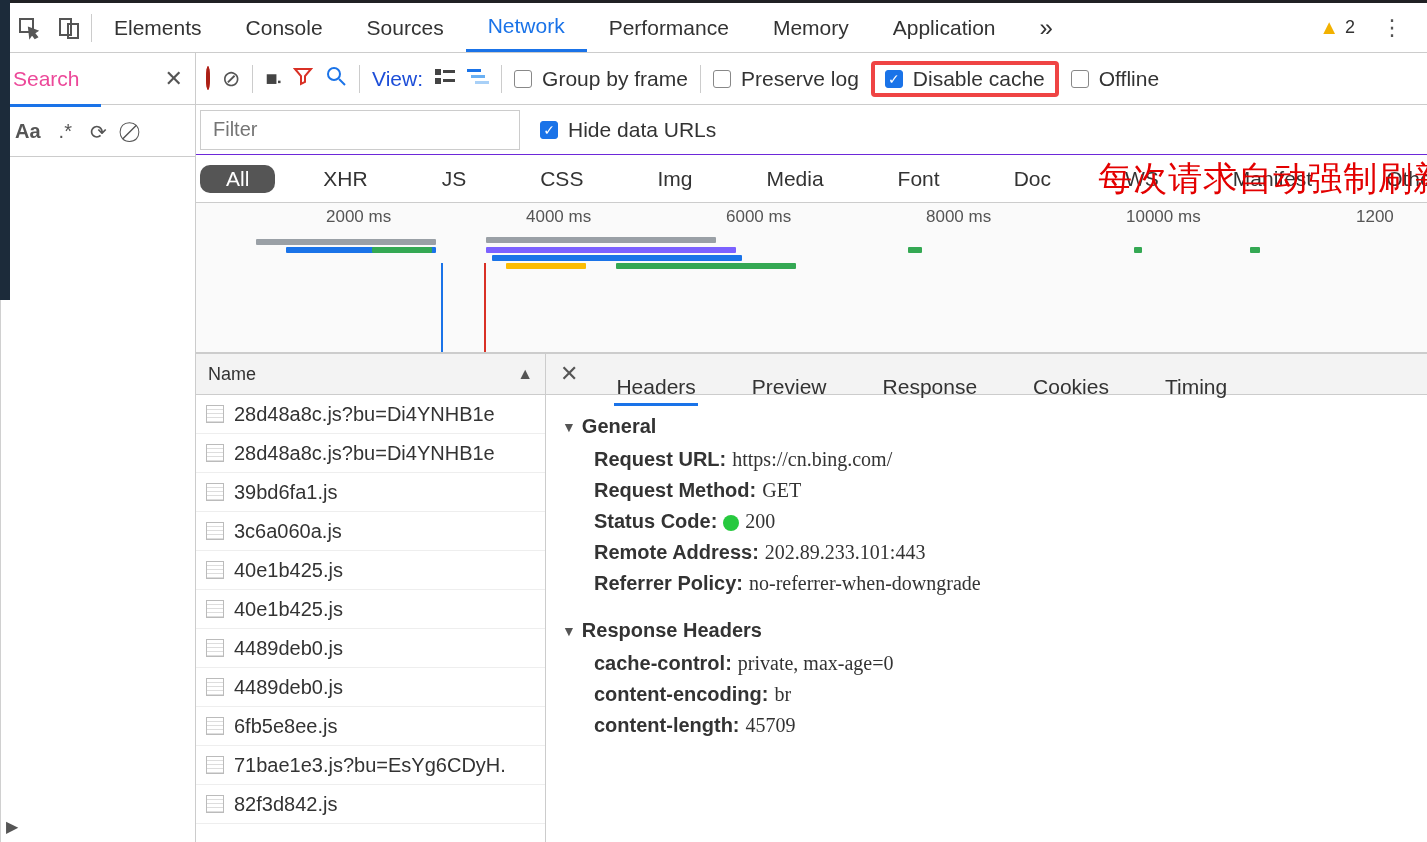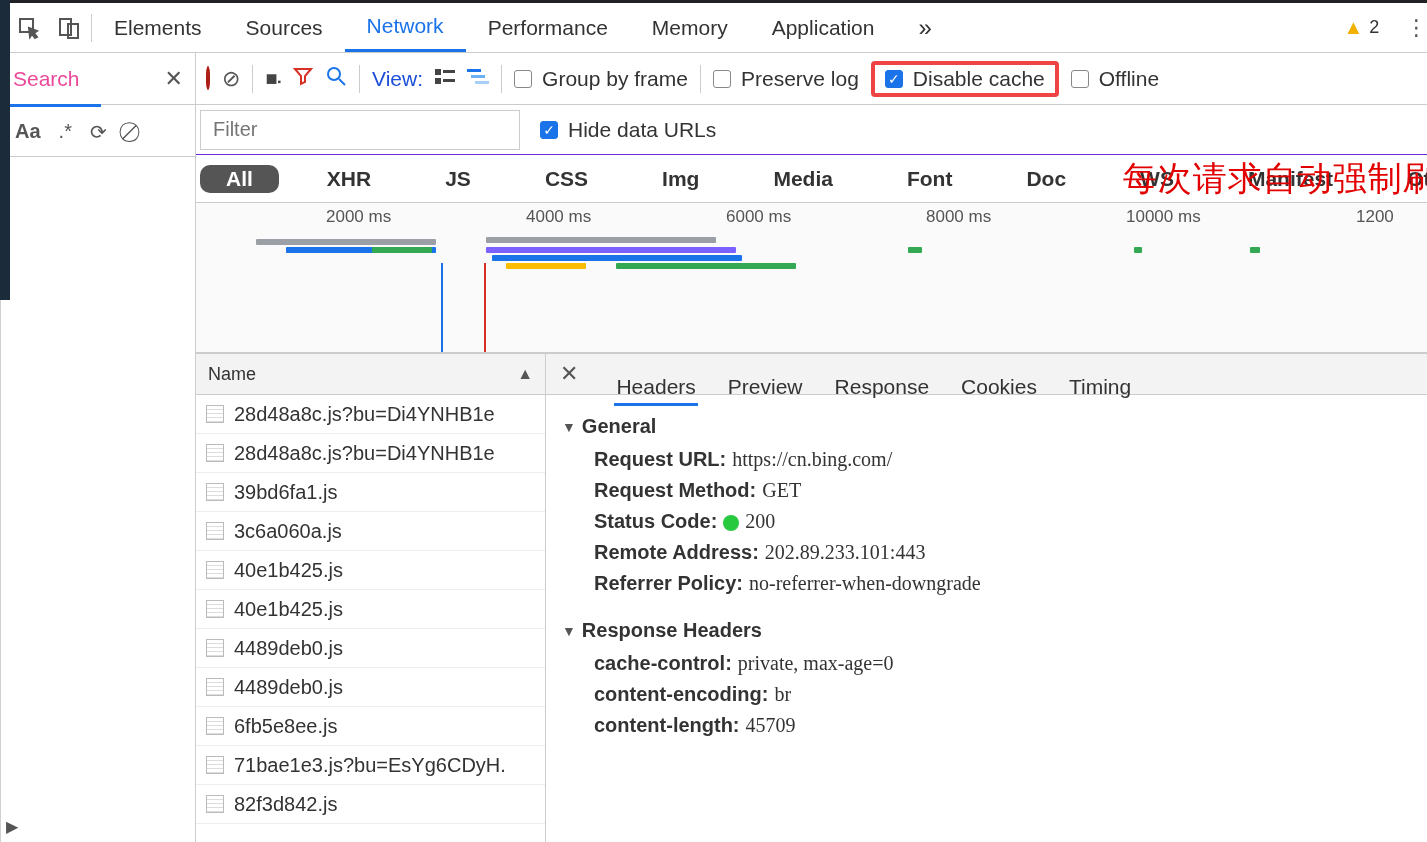--- a/index.html
+++ b/index.html
@@ -47,21 +47,21 @@
 .cb-group { display: flex; align-items: center; gap: 10px; font-size: 21px; color:#333;}
 .red-rect { border: 4px solid #ef4444; border-radius: 4px; padding: 2px 10px; display:flex; align-items:center; gap:10px;}
 
 
 .filter-row { height: 50px; border-bottom: 1px solid #6d28d9; display: flex; align-items: center; padding: 0 4px; gap: 20px;}
 .filter-input { flex: 0 0 320px; height: 40px; border: 1px solid #ccc; padding: 0 12px; font-size: 20px; color:#777;}
 .annot { position: absolute; right: 10px; color: #e30000; font-size: 34px; font-weight: 500; letter-spacing: 1px; pointer-events:none;}
 
 
 .types-row { height: 48px; border-bottom: 1px solid #ccc; display:flex; align-items:center; gap: 22px; padding: 0 4px; font-size: 21px; color:#333; position:relative;}
-.chip { padding: 2px 26px; border-radius: 10px; font-weight: bold;}
+.chip { padding: 2px 26px; border-radius: 10px;}
 .chip.sel { background: #555; color:#fff;}
 
 
 .timeline { height: 150px; border-bottom: 1px solid #ccc; position: relative; background: #fafafa; overflow:hidden;}
 .tl-ticks { position:absolute; top:4px; left:0; right:0; height:20px; font-size:17px; color:#555;}
 .tl-ticks span { position:absolute;}
 .tl-body { position:absolute; top:30px; left:0; right:0; bottom:0;}
 .bar { position:absolute; height:6px; border-radius:1px;}
 .vline { position:absolute; top:30px; bottom:0; width:2px;}
 
@@ -109,20 +109,21 @@
       </div>
       <div class="tool-icon">
         <svg width="24" height="24" viewBox="0 0 24 24" fill="none" stroke="#555" stroke-width="2">
             <rect x="3" y="3" width="11" height="16"></rect>
             <rect x="11" y="8" width="10" height="14"></rect>
           </svg>
       </div>
       <div class="vr"></div>
       <div id="tabs-container" style="display:flex;height:100%;">
           <div class="tab">Elements</div>
+          <div class="tab">Console</div>
           <div class="tab">Sources</div>
           <div class="tab sel">Network</div>
           <div class="tab">Performance</div>
           <div class="tab">Memory</div>
           <div class="tab">Application</div>
         </div>
       <div class="tab" style="font-size:24px;">»</div>
       <div class="spacer"></div>
       <div class="warn-badge">
         <span class="warn-tri">▲</span>
@@ -305,21 +306,21 @@
                 <div class="name-row">
                   <span class="file-ico"></span>
                   <span>82f3d842.js</span>
                 </div>
               </div>
           </div>
 
           <div class="detail-col">
             <div class="detail-tabs">
               <span class="x">✕</span>
-              <div id="dtabs" style="display:flex;gap:28px;margin-top:29px;">
+              <div id="dtabs" style="display:flex;gap:52px;margin-top:29px;">
                   <span class="dtab sel">Headers</span>
                   <span class="dtab">Preview</span>
                   <span class="dtab">Response</span>
                   <span class="dtab">Cookies</span>
                   <span class="dtab">Timing</span>
                 </div>
             </div>
             <div class="detail-body">
               <div class="sect-title">
                   <span class="tri">▼</span>

